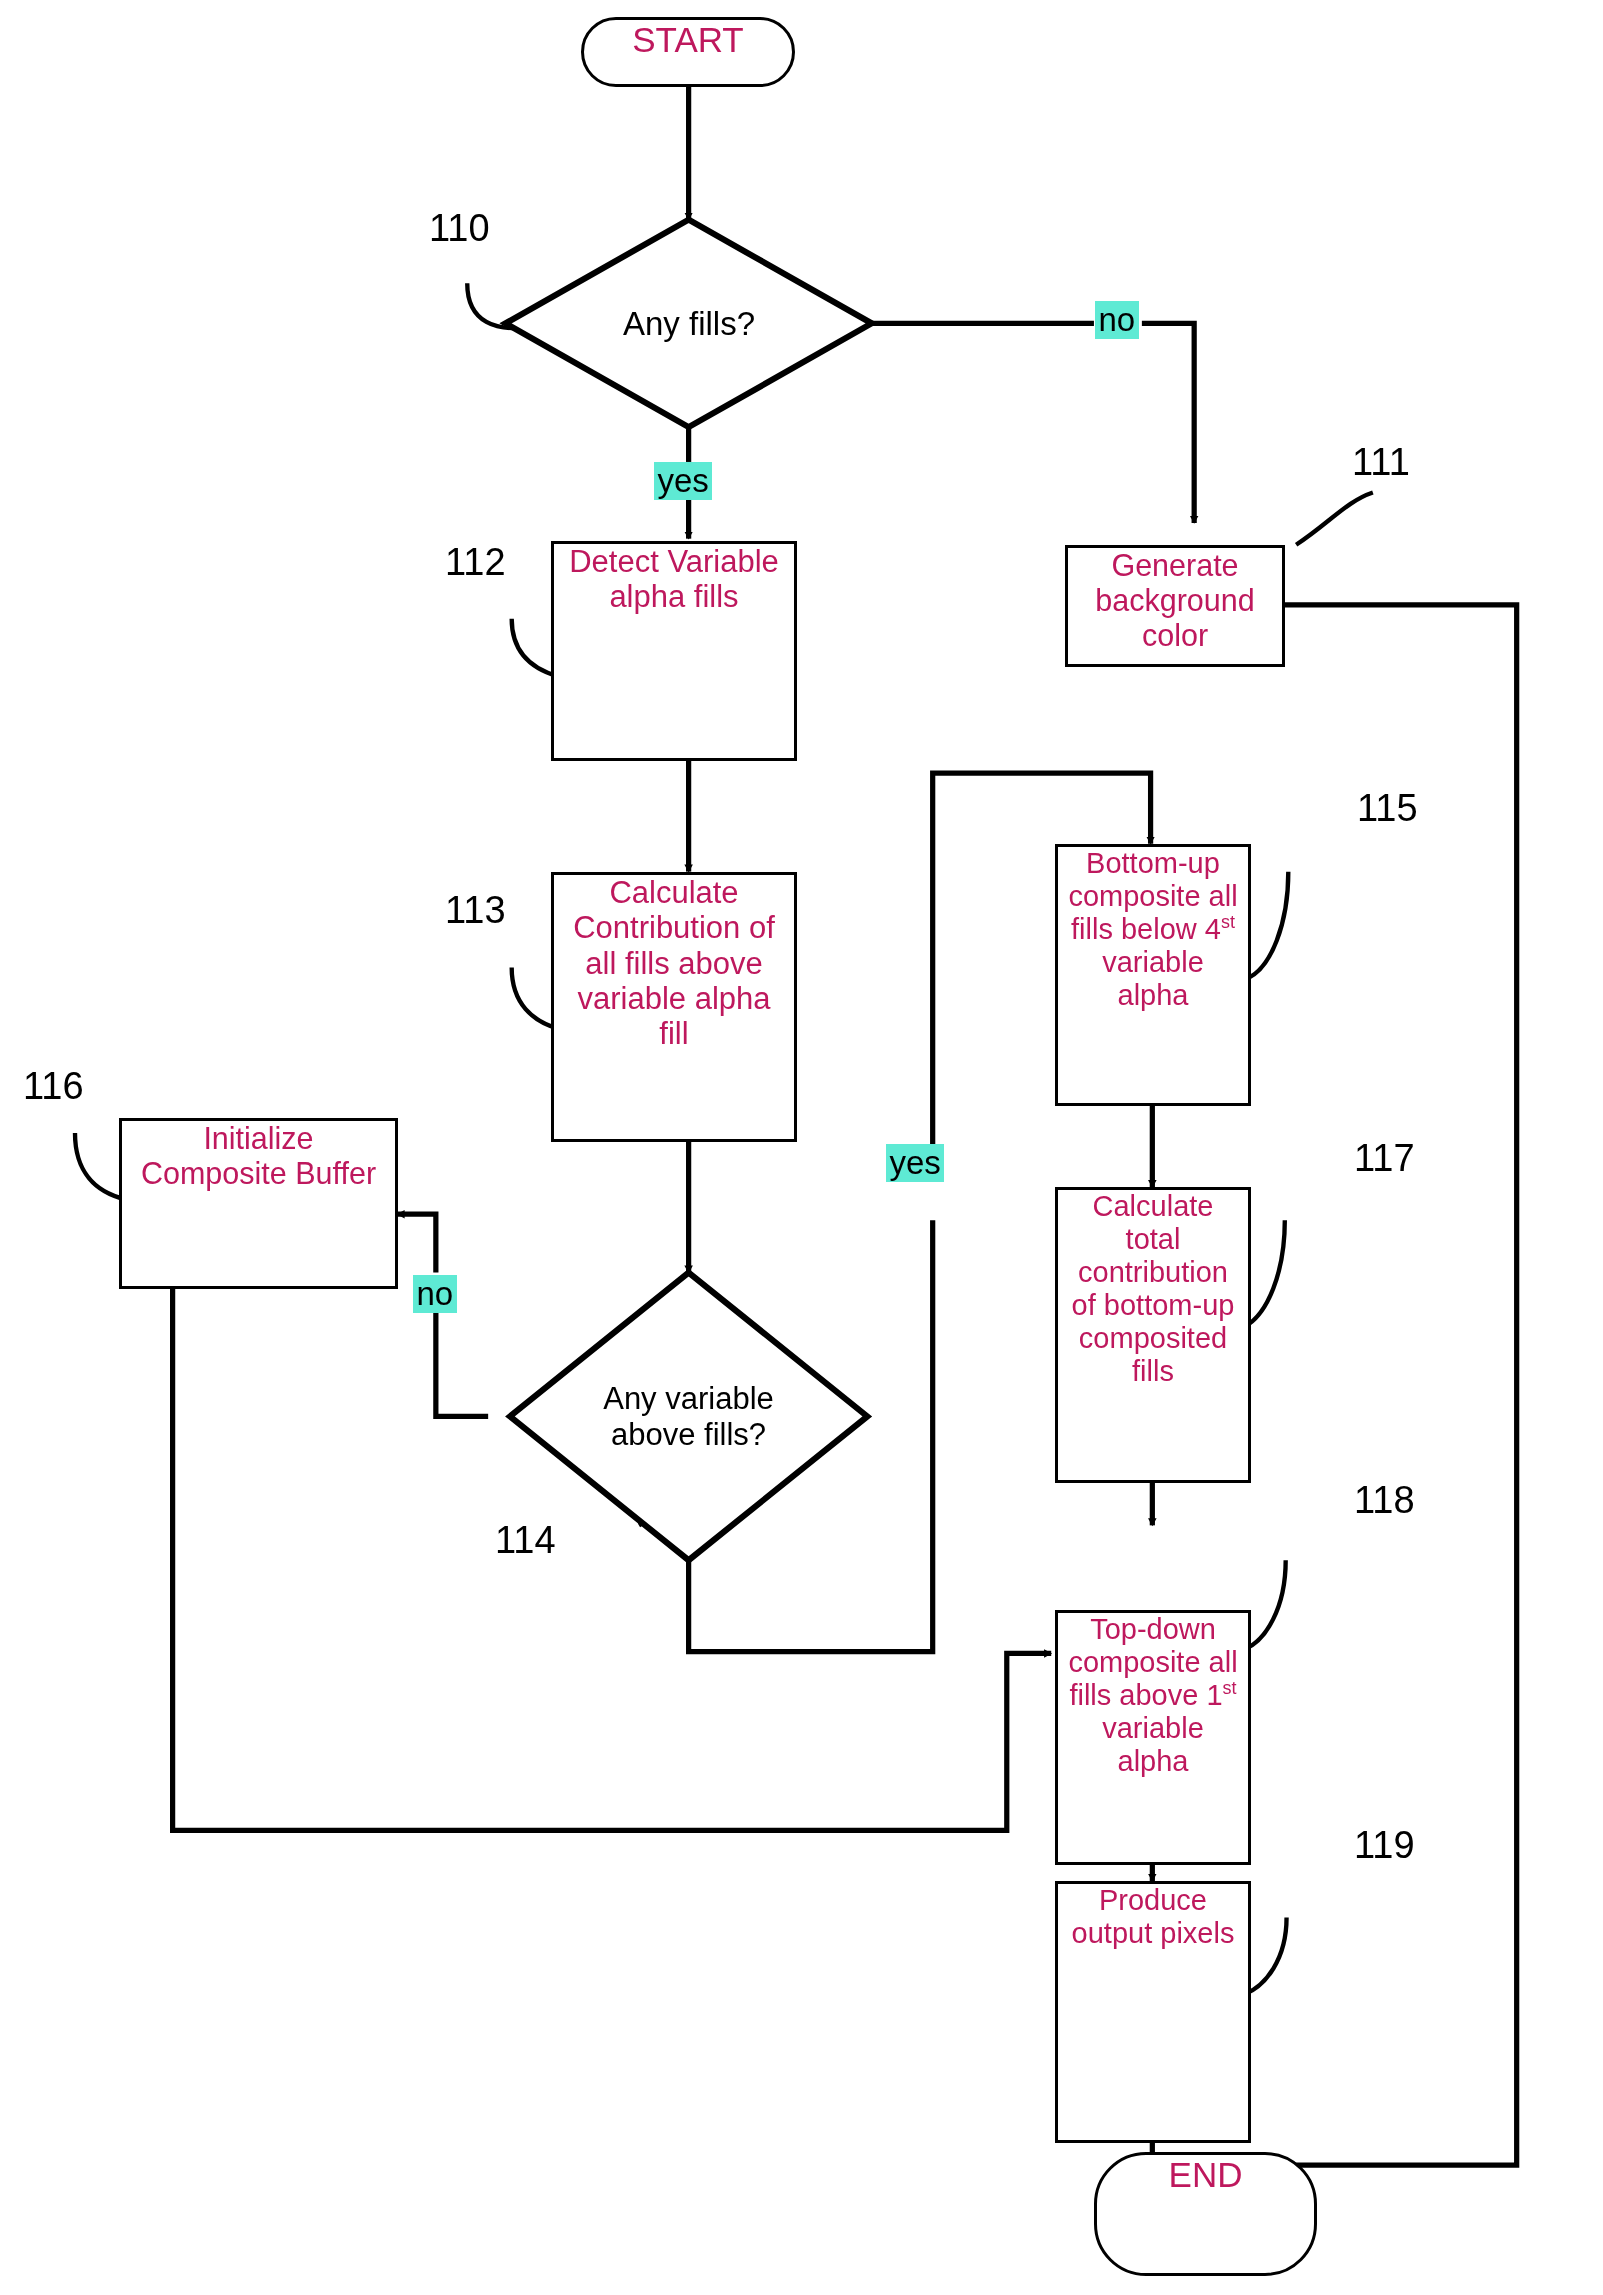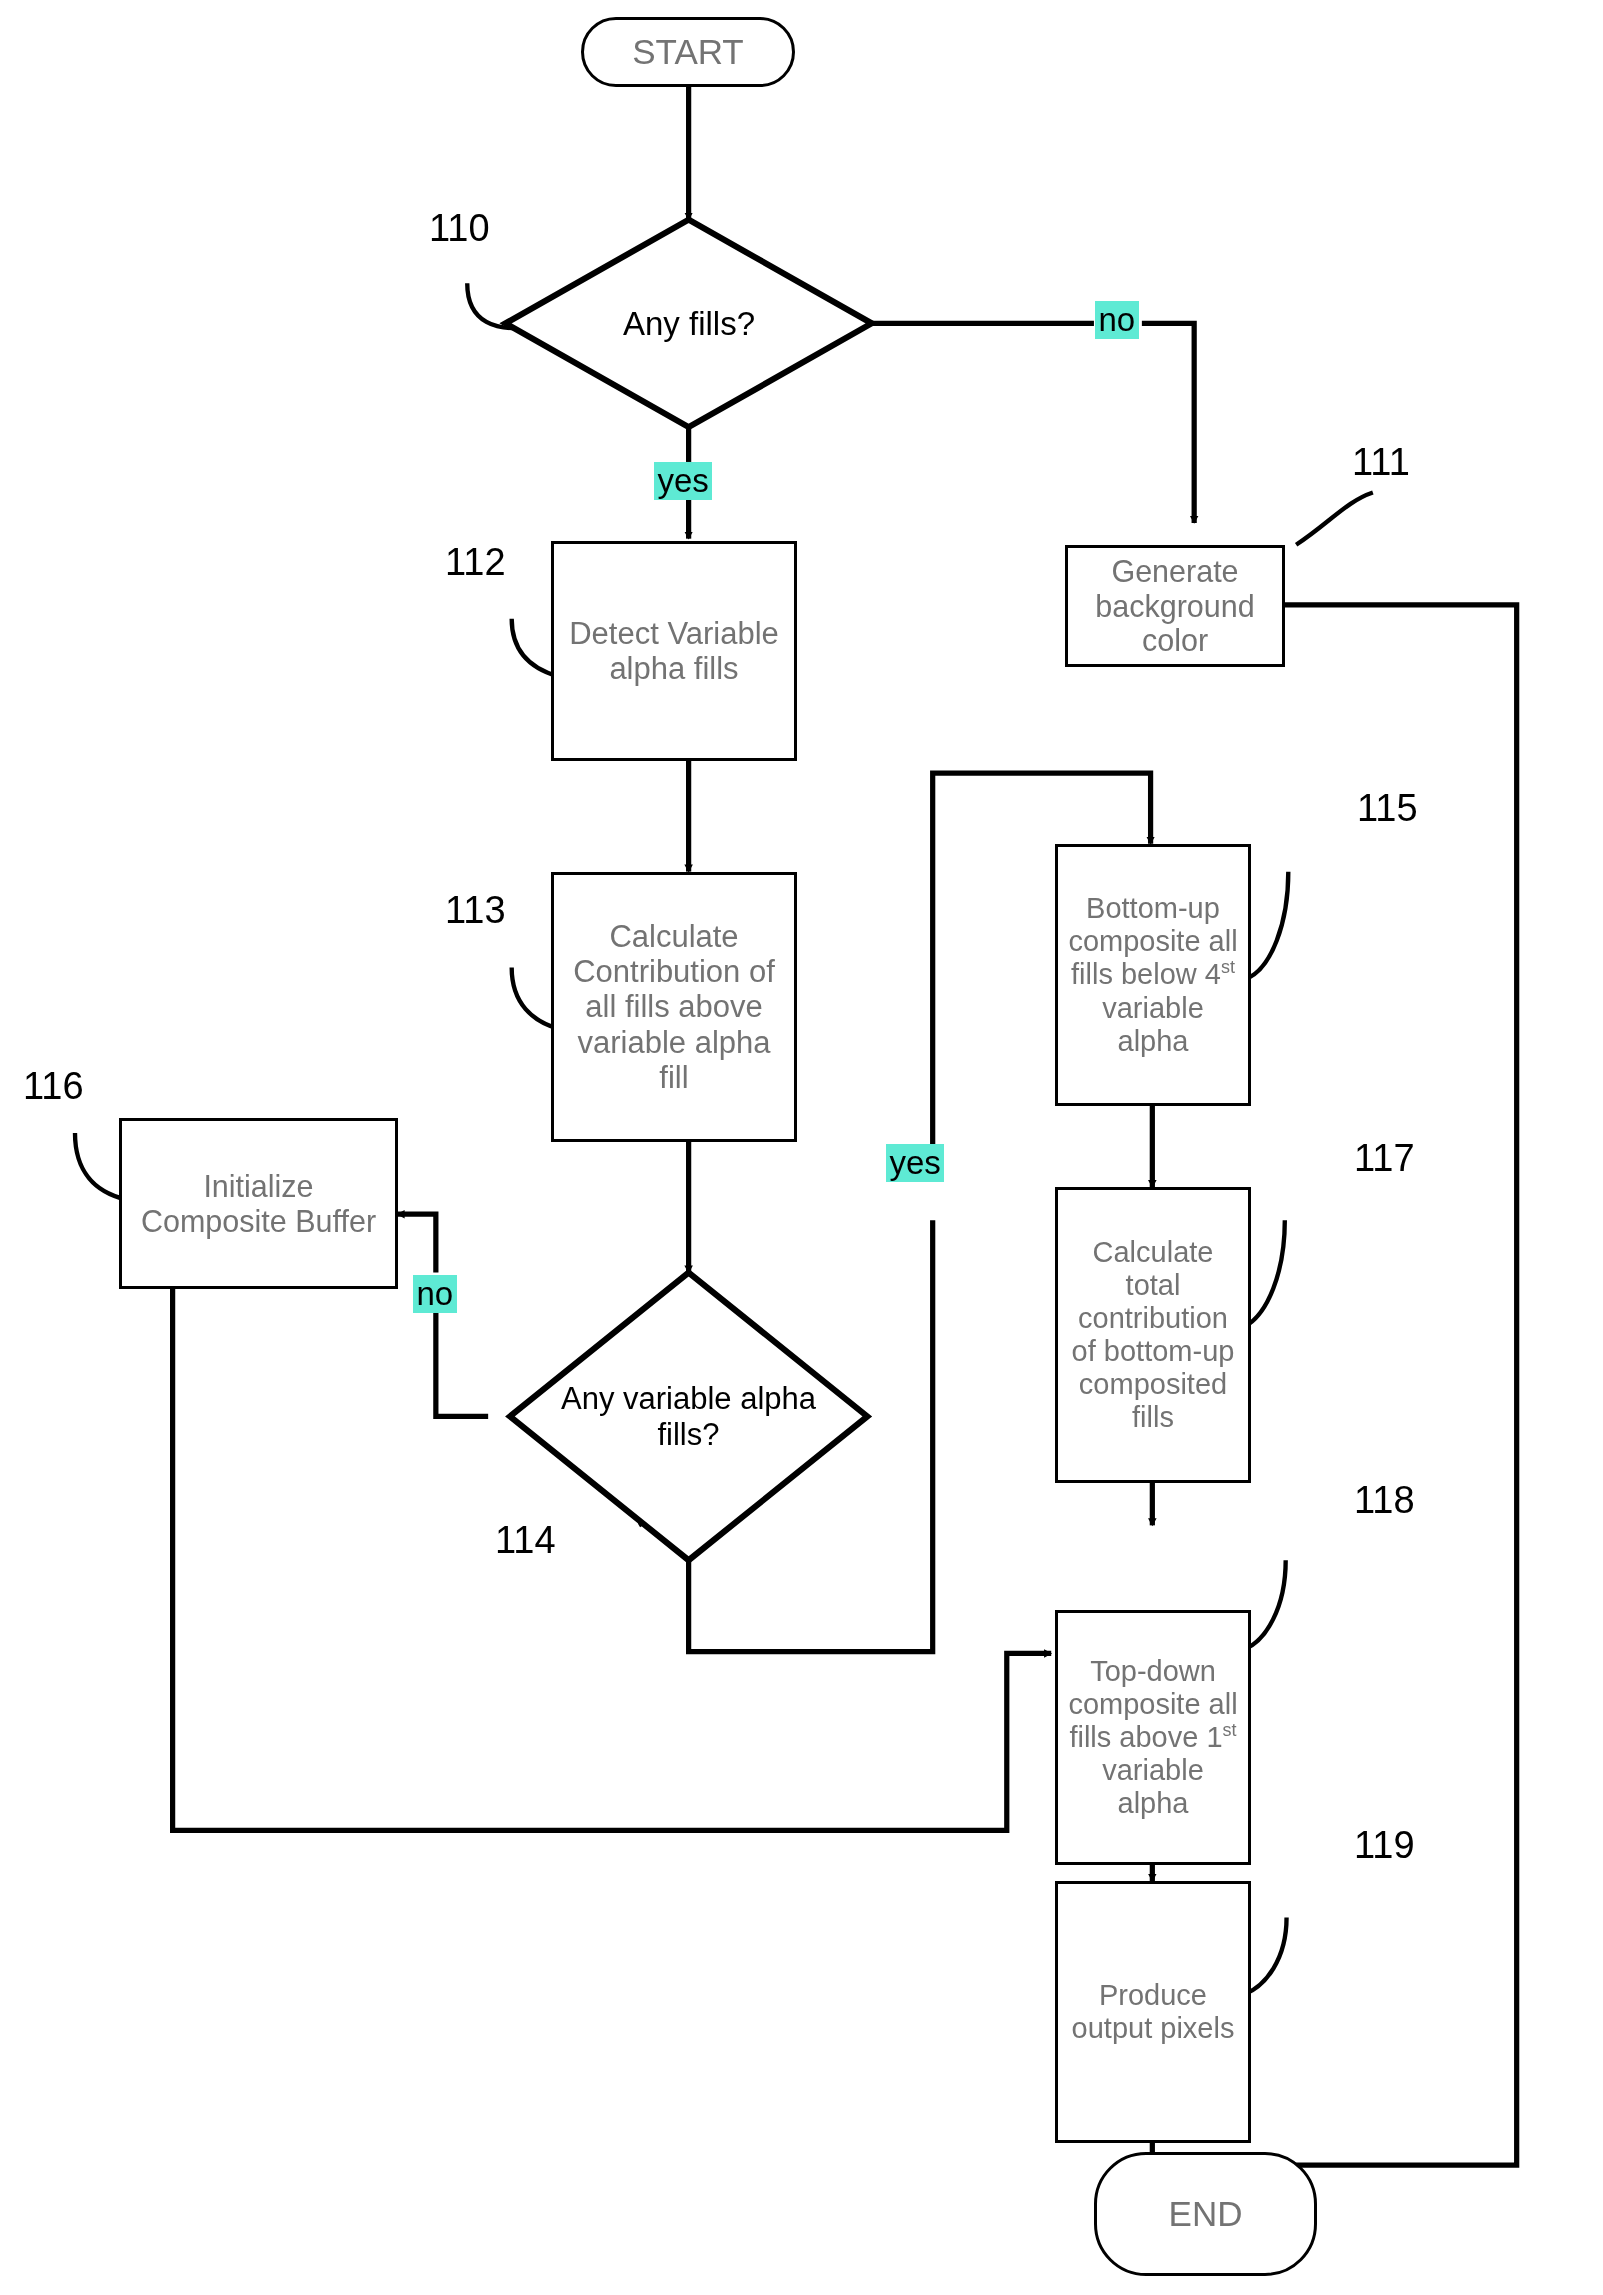--- a/index.html
+++ b/index.html
@@ -1,20 +1,20 @@
 <!DOCTYPE html>
 <html style="font-size:14px"><head>
 <meta charset="utf-8">
 <style>
   html,body{margin:0;padding:0;background:#ffffff;}
   body{width:1603px;height:2295px;position:relative;font-family:"Liberation Sans",sans-serif;}
   #stage{position:absolute;left:0;top:0;width:1603px;height:2295px;}
   svg#wires{position:absolute;left:0;top:0;width:1603px;height:2295px;}
-  .node{position:absolute;box-sizing:border-box;display:flex;align-items:center;
-        justify-content:center;text-align:center;color:#737373;background:#fff;
+  .node{position:absolute;box-sizing:border-box;display:flex;
+        justify-content:center;text-align:center;color:#be185d;background:#fff;
         border:3.5px solid #000;line-height:1.14;}
   .proc{}
   .term{border-radius:52px;}
   .diamond{position:absolute;display:flex;align-items:center;justify-content:center;
            text-align:center;color:#000;background:transparent;}
   .diamond .dtxt{position:relative;z-index:3;}
   .lbl{position:absolute;color:#000;background:#5eead4;padding:0 3.5px;white-space:nowrap;}
   .refnum{position:absolute;color:#000;white-space:nowrap;text-align:right;}
   sup{font-size:0.62em;vertical-align:super;line-height:0;}
 </style>
@@ -96,21 +96,21 @@
 
   <div class="node proc" style="left:551px;top:541px;width:246px;height:220px;font-size:31px;padding:0 8.7px;">
     <span>Detect Variable alpha fills</span>
   </div>
 
   <div class="node proc" style="left:551px;top:872px;width:246px;height:270px;font-size:31px;padding:0 8.7px;">
     <span>Calculate Contribution of all fills above variable alpha fill</span>
   </div>
 
   <div class="diamond" style="left:510px;top:1273px;width:357px;height:288px;font-size:31px;">
-    <span class="dtxt" style="max-width:262px;">Any variable alpha fills?</span>
+    <span class="dtxt" style="max-width:262px;">Any variable above fills?</span>
   </div>
 
   <div class="node proc" style="left:1055px;top:844px;width:196px;height:262px;font-size:29px;padding:0 5.2px;">
     <span><span>Bottom-up composite all fills below 4</span><sup>st</sup><span> variable alpha</span></span>
   </div>
 
   <div class="node proc" style="left:119px;top:1118px;width:279px;height:171px;font-size:30.5px;padding:0 7px;">
     <span>Initialize Composite Buffer</span>
   </div>
 

